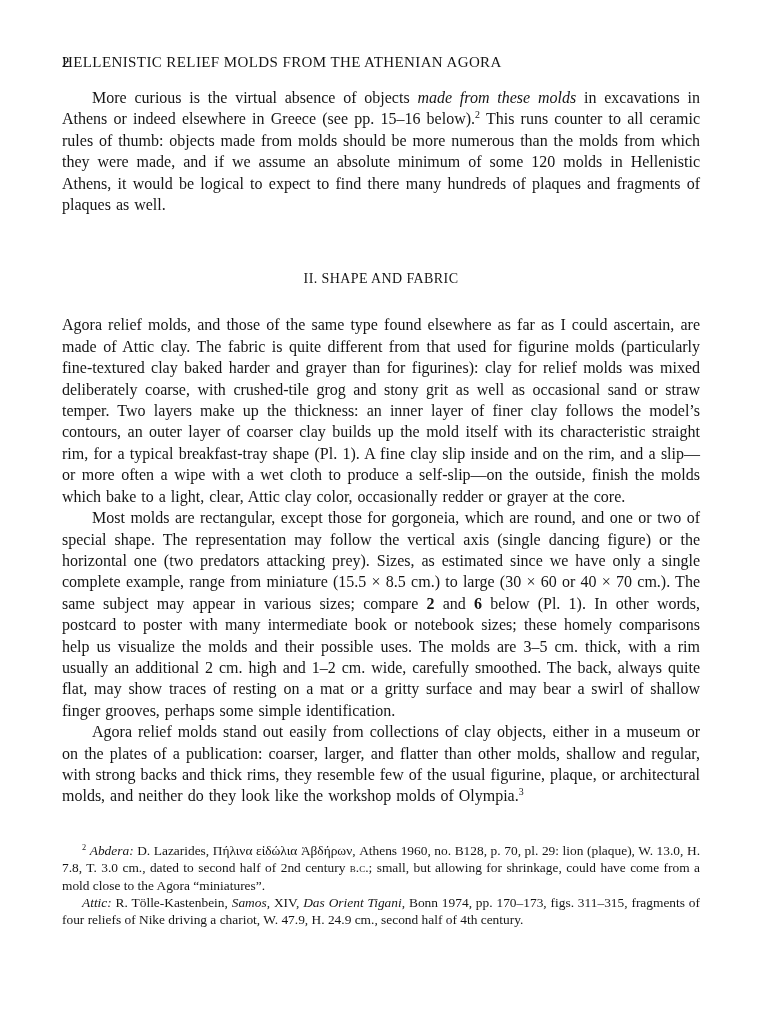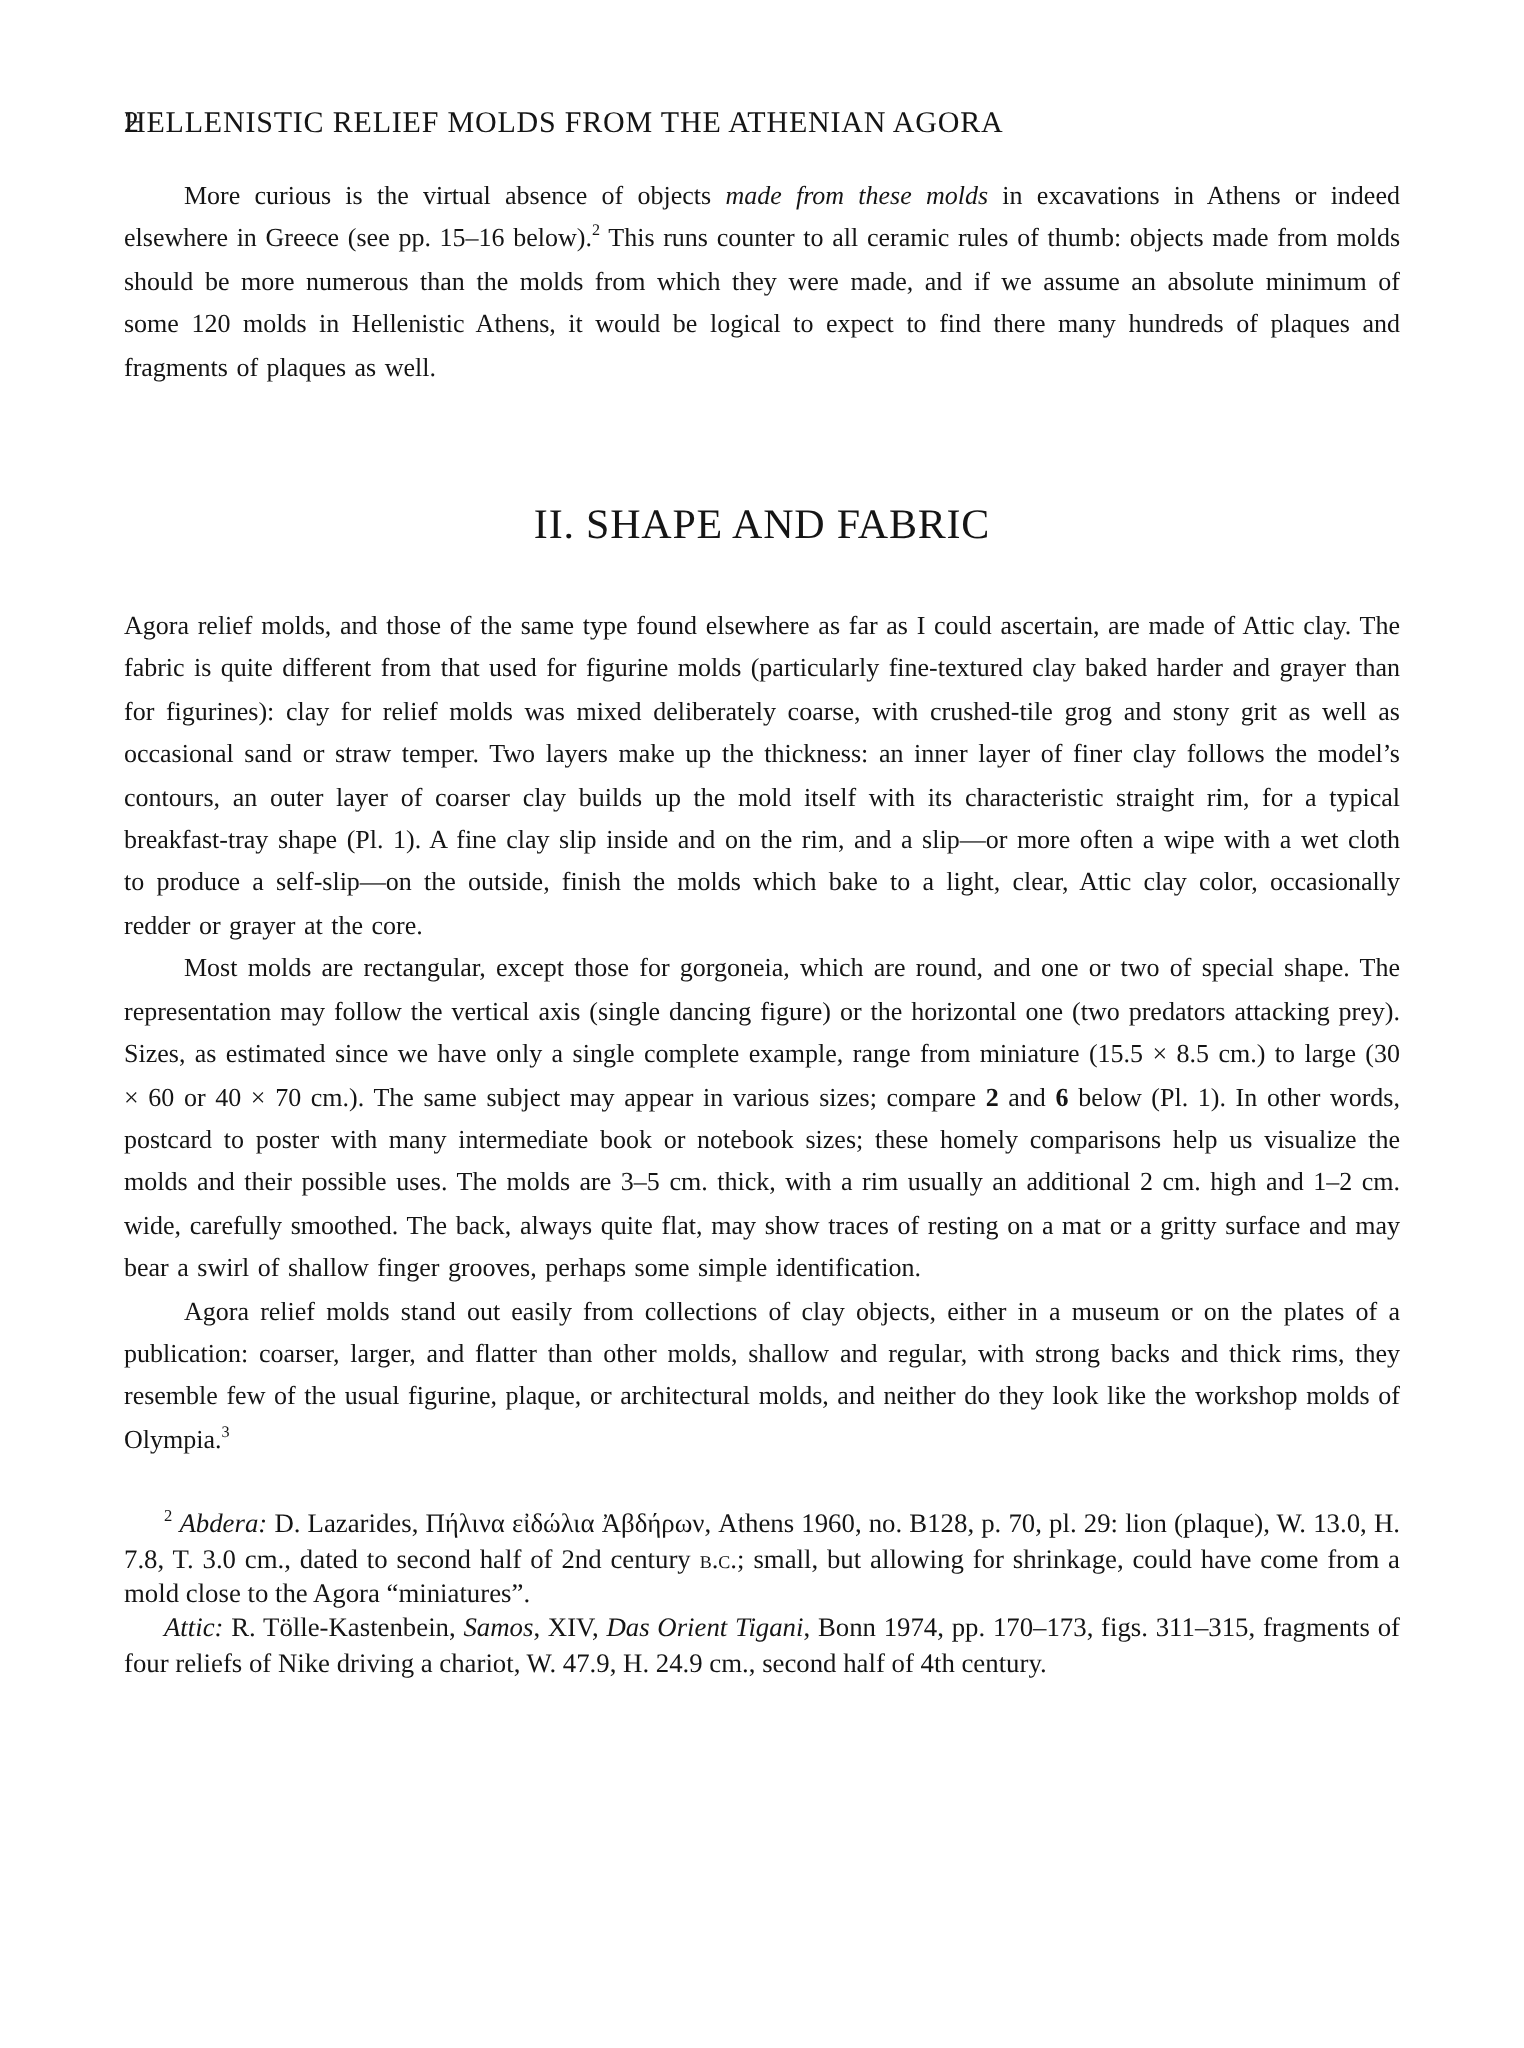--- a/index.html
+++ b/index.html
@@ -31,37 +31,37 @@
     position: absolute;
     left: 0;
     top: 0;
   }
   .running-head {
     display: block;
     letter-spacing: 0.4px;
   }
   p.body {
     margin: 0;
-    font-size: 13px;
+    font-size: 16px;
     line-height: 21.4px;
     text-align: justify;
     word-spacing: 1px;
   }
   p.indent {
     text-indent: 30px;
   }
   h2.section-title {
     margin: 56px 0 27px 0;
-    font-size: 21px;
+    font-size: 14px;
     font-weight: normal;
     text-align: center;
     letter-spacing: 0.4px;
   }
   .footnotes {
-    margin-top: 23px;
+    margin-top: 35px;
   }
   .footnotes p.fn {
     margin: 0;
     font-size: 13.4px;
     line-height: 17.4px;
     text-align: justify;
     text-indent: 20px;
   }
   sup {
     font-size: 0.62em;

